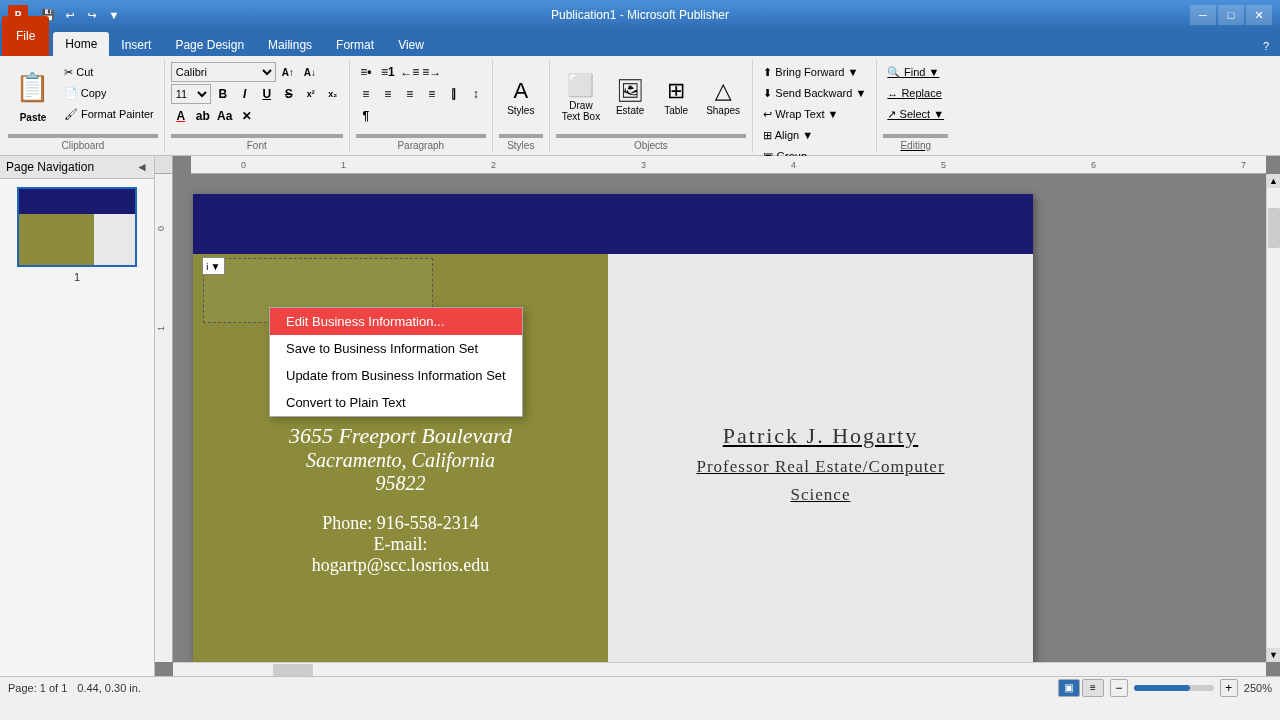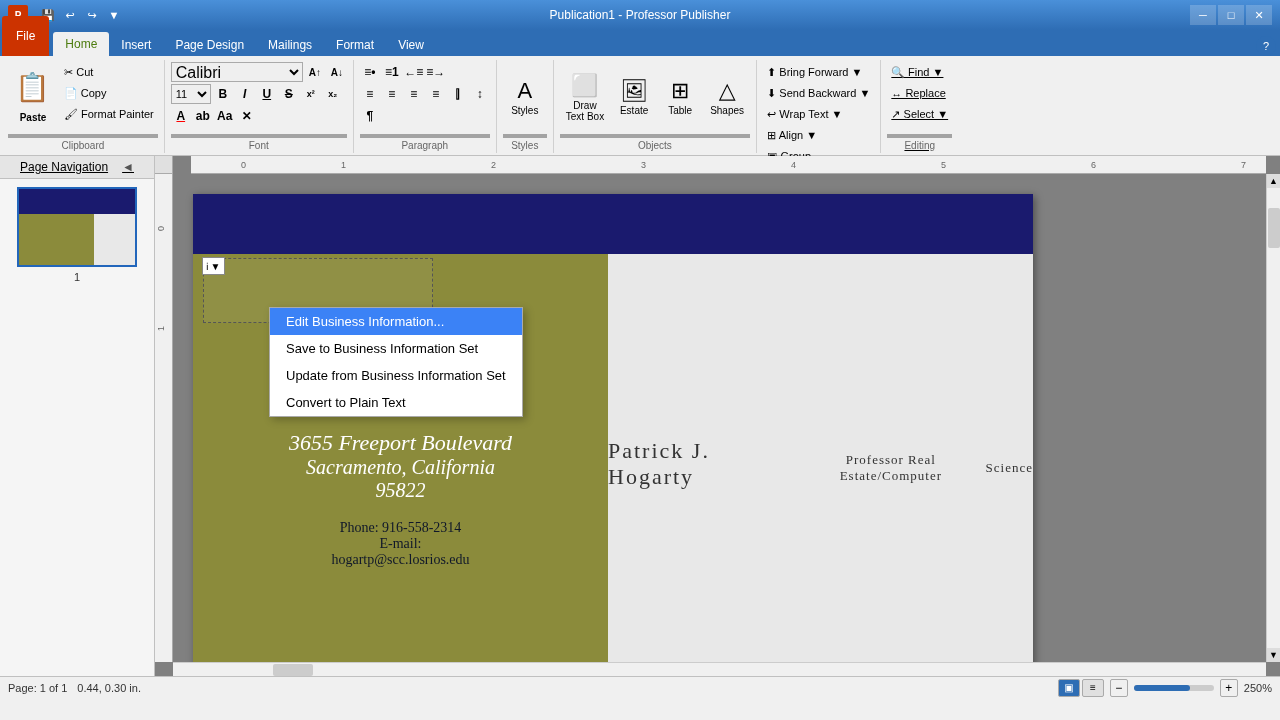--- a/index.html
+++ b/index.html
@@ -59,21 +59,21 @@
       padding: 4px 12px 4px;
       font-size: 12px;
       cursor: pointer;
       color: white;
       border-radius: 3px 3px 0 0;
       height: 22px;
       display: flex; align-items: center;
     }
     .ribbon-tab.active {
       background: #f0f0f0;
-      color: #4d7c0f;
+      color: #000000;
       height: 24px;
     }
     .ribbon-tab.file {
       background: #cc3300;
       color: white;
       margin-right: 4px;
       padding: 20px 14px;
     }
 
     
@@ -139,21 +139,21 @@
     .paste-btn-large {
       width: 50px; height: 50px;
       background: none; border: none; cursor: pointer;
       display: flex; align-items: center; justify-content: center;
       font-size: 28px; border-radius: 3px;
     }
     .font-row {
       display: flex; align-items: center; gap: 2px;
     }
     .font-select {
-      width: 132px; height: 20px; font-size: 16px;
+      width: 105px; height: 20px; font-size: 11px;
       border: 1px solid #aaa;
     }
     .font-size-select {
       width: 40px; height: 20px; font-size: 11px;
       border: 1px solid #aaa;
     }
     .font-btn {
       width: 20px; height: 20px;
       background: none; border: 1px solid transparent;
       cursor: pointer; font-size: 12px; font-weight: bold;
@@ -172,26 +172,25 @@
       width: 155px;
       background: #f5f5f5;
       border-right: 1px solid #c0c0c0;
       display: flex;
       flex-direction: column;
     }
     .sidebar-header {
       display: flex;
       align-items: center;
       justify-content: space-between;
-      padding: 4px 20px;
+      padding: 4px 6px;
       background: #e5e5e5;
       border-bottom: 1px solid #c0c0c0;
       font-size: 12px;
       font-weight: 500;
-      text-decoration: underline;
     }
     .sidebar-collapse {
       cursor: pointer; font-size: 12px; color: #555;
       background: none; border: none;
     }
     .page-thumbnail {
       margin: 8px auto;
       width: 120px;
     }
     .thumbnail-img {
@@ -260,23 +259,24 @@
       flex-direction: column;
       align-items: center;
       justify-content: center;
       padding: 20px;
       position: relative;
     }
     .page-right {
       flex: 1;
       background: #e8e8e8;
       display: flex;
-      flex-direction: row;
+      flex-direction: column;
       align-items: center;
       justify-content: center;
+      text-decoration: underline;
     }
     .selection-box {
       position: absolute;
       top: 4px; left: 10px;
       width: 230px; height: 65px;
       border: 1px dashed #555;
       background: rgba(255,255,255,0.05);
     }
     .smart-tag {
       position: absolute;
@@ -292,35 +292,35 @@
     .address-text {
       color: #fff;
       text-align: center;
       font-family: 'Georgia', serif;
       font-style: italic;
     }
     .address-street { font-size: 22px; margin-top: 70px; }
     .address-city { font-size: 20px; }
     .address-zip { font-size: 20px; font-family: Liberation Serif, serif; }
     .contact-text {
-      color: #0f172a;
+      color: #ffffff;
       text-align: center;
       font-family: 'Georgia', serif;
-      font-size: 14px;
+      font-size: 18px;
       margin-top: 18px;
     }
     .name-text {
       font-family: 'Palatino Linotype', Georgia, serif;
       font-size: 22px;
       color: #333;
       letter-spacing: 2px;
     }
     .title-subtitle {
       font-family: 'Palatino Linotype', Georgia, serif;
-      font-size: 13px;
+      font-size: 17px;
       color: #333;
       text-align: center;
       margin-top: 8px;
       letter-spacing: 1px;
     }
 
     
     .context-menu {
       position: absolute;
       top: 48px; left: 65px;
@@ -334,21 +334,21 @@
     .context-menu-item {
       padding: 6px 16px;
       cursor: pointer;
       white-space: nowrap;
     }
     .context-menu-item:hover, .context-menu-item.highlighted {
       background: #3399ff;
       color: white;
     }
     .context-menu-item.highlighted {
-      background: #3b82f6;
+      background: #ef4444;
       color: white;
     }
 
     
     .status-bar {
       height: 22px;
       background: #f0f0f0;
       border-top: 1px solid #c0c0c0;
       display: flex;
       align-items: center;
@@ -418,21 +418,21 @@
 <div class="title-bar">
   <div class="title-bar-logo">
     <span>P</span>
   </div>
   <div class="qat">
     <button class="qat-btn">💾</button>
     <button class="qat-btn">↩</button>
     <button class="qat-btn">↪</button>
     <button class="qat-btn">▼</button>
   </div>
-  <span class="title-text">Publication1 - Professor Publisher</span>
+  <span class="title-text">Publication1 - Microsoft Publisher</span>
   <div class="title-bar-controls">
     <button class="title-bar-btn">─</button>
     <button class="title-bar-btn">□</button>
     <button class="title-bar-btn close">✕</button>
   </div>
 </div>
 
 <div class="ribbon-tabs">
   <div class="ribbon-tab file">File</div>
   <div class="ribbon-tab active">Home</div>

